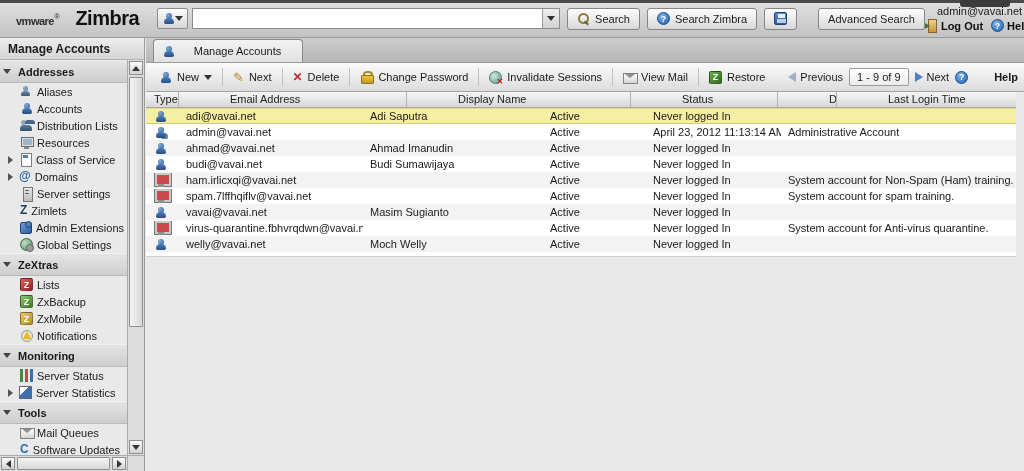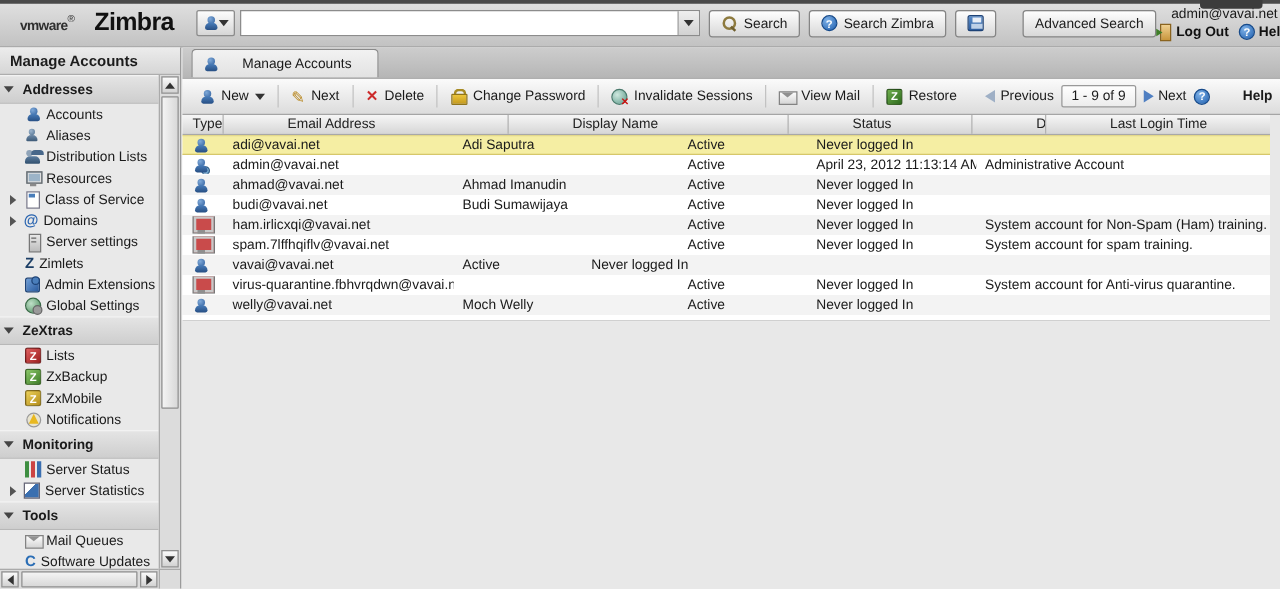--- a/index.html
+++ b/index.html
@@ -254,26 +254,26 @@
   </div>
 
   <div class="sidebar">
     <div class="sidebar-title">Manage Accounts</div>
     <div class="tree" id="tree">
         <div class="tree-section">
           <span class="sec-caret"></span>
           <span>Addresses</span>
         </div>
         <div class="tree-item">
+          <span class="ic ic12 ic-person2"></span>
+          <span>Aliases</span>
+        </div>
+        <div class="tree-item">
           <span class="ic ic12 ic-person"></span>
           <span>Accounts</span>
-        </div>
-        <div class="tree-item">
-          <span class="ic ic12 ic-person2"></span>
-          <span>Aliases</span>
         </div>
         <div class="tree-item">
           <span class="ic ic12 ic-dist"></span>
           <span>Distribution Lists</span>
         </div>
         <div class="tree-item">
           <span class="ic ic12 ic-res"></span>
           <span>Resources</span>
         </div>
         <div class="tree-item">
@@ -502,20 +502,21 @@
             <div class="td c-display"></div>
             <div class="td c-status">Active</div>
             <div class="td c-login">Never logged In</div>
             <div class="td c-desc">System account for spam training.</div>
           </div>
           <div class="row alt">
             <div class="td c-type">
               <span class="ic ic12 ic-person"></span>
             </div>
             <div class="td c-email">vavai@vavai.net</div>
+            <div class="td c-display">Masim Sugianto</div>
             <div class="td c-status">Active</div>
             <div class="td c-login">Never logged In</div>
             <div class="td c-desc"></div>
           </div>
           <div class="row">
             <div class="td c-type">
               <span class="ic ic-monitor"></span>
             </div>
             <div class="td c-email">virus-quarantine.fbhvrqdwn@vavai.net</div>
             <div class="td c-display"></div>

